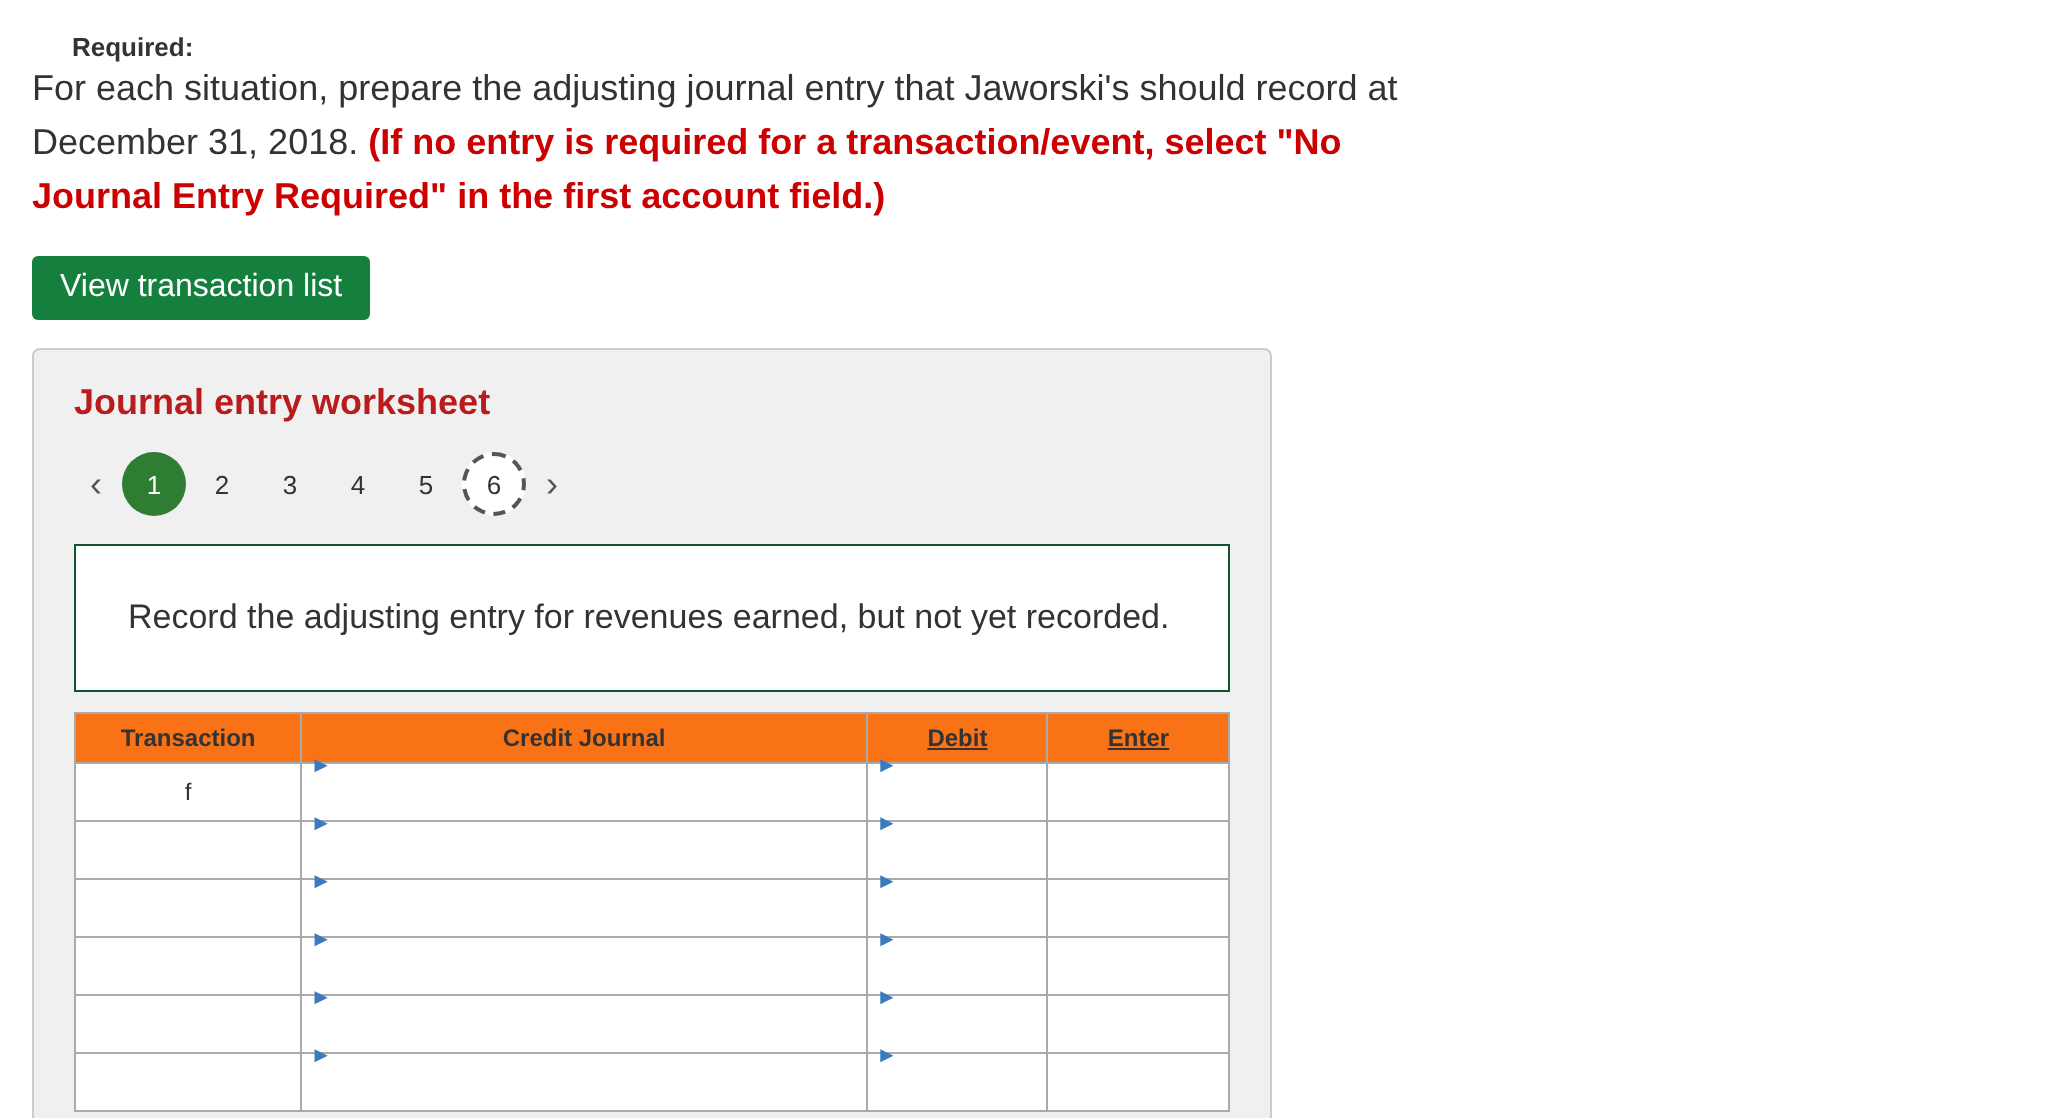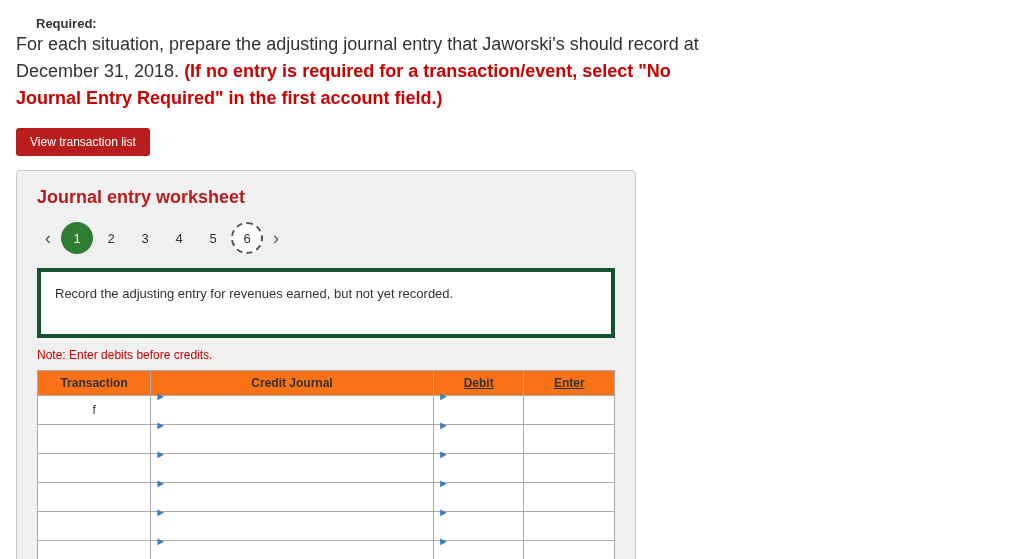--- a/index.html
+++ b/index.html
@@ -22,27 +22,27 @@
     .required-text {
       font-size: 18px;
       line-height: 1.5;
     }
     .required-highlight {
       color: #cc0000;
       font-weight: bold;
     }
     .view-transaction-btn {
       display: inline-block;
-      background: #b91c1c;
+      background: #15803d;
       color: #fff;
       padding: 7px 14px;
       border: none;
       border-radius: 3px;
       cursor: pointer;
-      font-size: 12px;
+      font-size: 16px;
       margin-bottom: 14px;
     }
     .worksheet-container {
       background: #f0f0f0;
       border: 1px solid #ccc;
       border-radius: 4px;
       padding: 16px 20px 20px 20px;
       max-width: 620px;
     }
     .worksheet-title {
@@ -83,24 +83,24 @@
       background: #2e7d32;
       color: #fff;
       border-radius: 50%;
     }
     .tab-item.selected {
       border: 2px dashed #555;
       background: #fff;
     }
     .instruction-box {
       background: #fff;
-      border: 4px solid #14532d;
-      padding: 14px;
+      border: 1px solid #14532d;
+      padding: 26px;
       margin-bottom: 10px;
-      font-size: 13px;
+      font-size: 17px;
       min-height: 70px;
       color: #333;
     }
     .note-text {
       color: #cc0000;
       font-size: 12px;
       margin-bottom: 8px;
     }
     .journal-table {
       width: 100%;
@@ -217,21 +217,20 @@
     <button class="tab-item">4</button>
     <button class="tab-item">5</button>
     <button class="tab-item selected">6</button>
     <button class="tab-arrow">›</button>
   </div>
 
   <div class="instruction-box">
     <span>Record the adjusting entry for revenues earned, but not yet recorded.</span>
   </div>
 
-  <div class="note-text">Note: Enter debits before credits.</div>
 
   <table class="journal-table">
     <thead>
       <tr>
         <th class="transaction-col">Transaction</th>
         <th class="general-col">Credit Journal</th>
         <th class="debit-col">Debit</th>
         <th class="credit-col">Enter</th>
       </tr>
     </thead>

